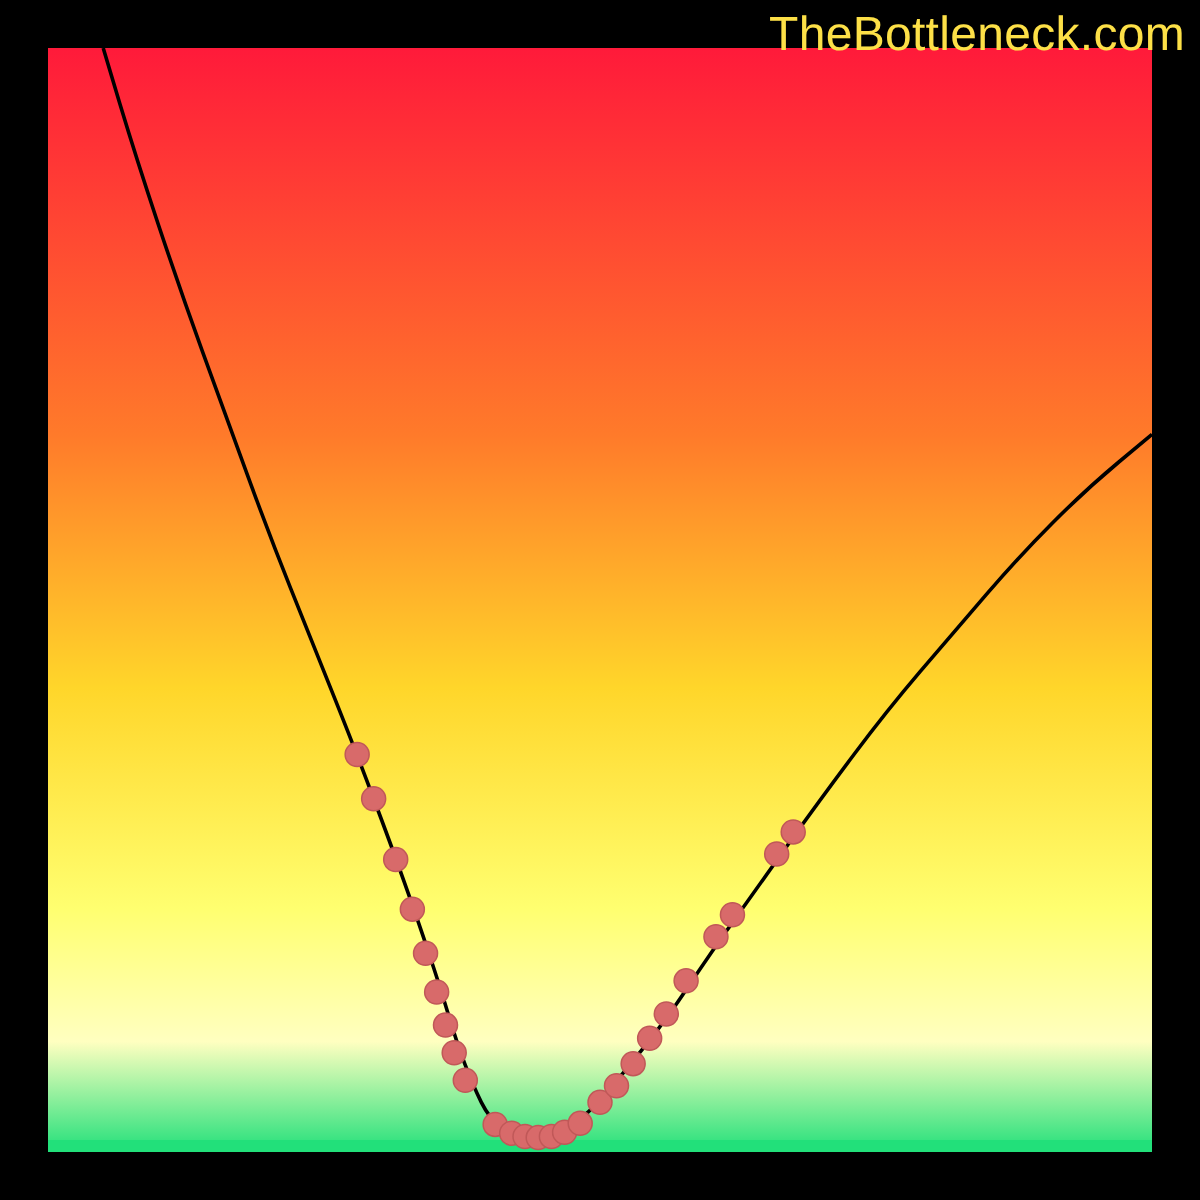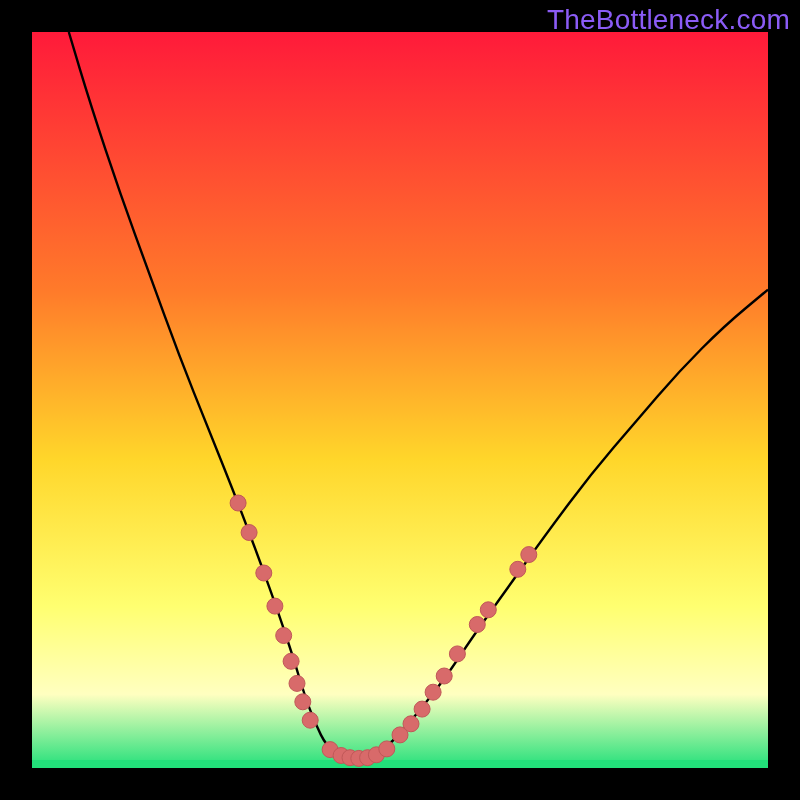--- a/index.html
+++ b/index.html
@@ -14,22 +14,22 @@
   .frame {
     position: relative;
     width: 800px;
     height: 800px;
     background: #000;
   }
   .watermark {
     position: absolute;
     top: 4px;
     right: 10px;
-    color: #8b5cf6;
-    font-size: 28px;
+    color: #fde047;
+    font-size: 32px;
     font-weight: 500;
     letter-spacing: 0.2px;
     z-index: 5;
   }
   svg {
     display: block;
   }
 </style>
 </head>
 <body>

